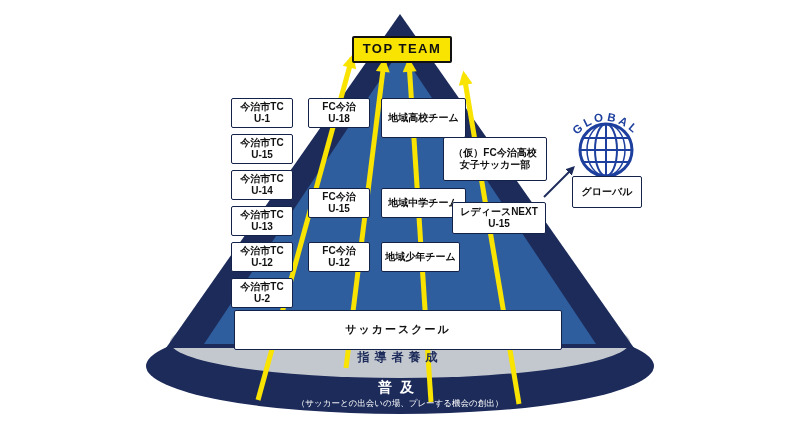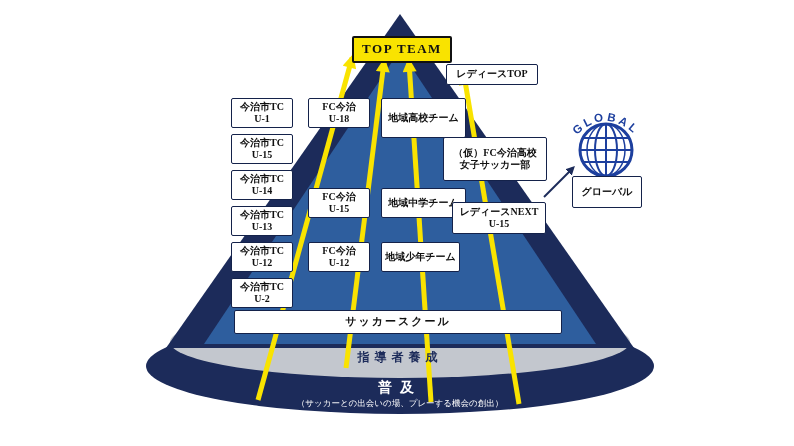--- a/index.html
+++ b/index.html
@@ -8,21 +8,21 @@
     font-family:"Liberation Sans",sans-serif;
   }
   .stage svg.bg{position:absolute;left:0;top:0;width:794px;height:446px;}
   .box{
     position:absolute;box-sizing:border-box;background:#ffffff;
     border:1.5px solid #14224a;border-radius:2px;
     display:flex;flex-direction:column;align-items:center;justify-content:center;
     font-size:10px;font-weight:bold;line-height:1.25;color:#111;text-align:center;
     z-index:3;
   }
-  .box span{display:block;font-family:Liberation Serif, serif;}
+  .box span{display:block;}
   .top-team{
     background:#f9e300;border:2px solid #111;font-size:13px;letter-spacing:1.5px;
   }
   .wide{font-size:11px;letter-spacing:2px;}
 </style>
 </head>
 <body>
 
 <div class="stage">
 
@@ -70,23 +70,20 @@
 
     <text x="400" y="361" text-anchor="middle" font-size="12" font-weight="bold" letter-spacing="5" fill="#1c2b5a">指導者養成</text>
     <text x="400" y="392" text-anchor="middle" font-size="14" font-weight="bold" letter-spacing="8" fill="#ffffff">普及</text>
     <text x="400" y="406" text-anchor="middle" font-size="8.5" fill="#ffffff">（サッカーとの出会いの場、プレーする機会の創出）</text>
   </svg>
 
   <div class="box top-team" style="left:352px;top:36px;width:100px;height:27px">
     <span>TOP TEAM</span>
   </div>
 
-  <div class="box" style="left:446px;top:64px;width:92px;height:21px">
-    <span>レディースTOP</span>
-  </div>
 
   <div class="box" style="left:231px;top:98px;width:62px;height:30px">
     <span>今治市TC</span>
     <span>U-1</span>
   </div>
   <div class="box" style="left:231px;top:134px;width:62px;height:30px">
     <span>今治市TC</span>
     <span>U-15</span>
   </div>
   <div class="box" style="left:231px;top:170px;width:62px;height:30px">
@@ -131,21 +128,21 @@
 
   <div class="box" style="left:443px;top:137px;width:104px;height:44px">
     <span>（仮）FC今治高校</span>
     <span>女子サッカー部</span>
   </div>
   <div class="box" style="left:452px;top:202px;width:94px;height:32px">
     <span>レディースNEXT</span>
     <span>U-15</span>
   </div>
 
-  <div class="box wide" style="left:234px;top:310px;width:328px;height:24px">
+  <div class="box wide" style="left:234px;top:310px;width:328px;height:40px">
     <span>サッカースクール</span>
   </div>
 
   <div class="box" style="left:572px;top:176px;width:70px;height:32px">
     <span>グローバル</span>
   </div>
 
 </div>
 
 </body></html>

